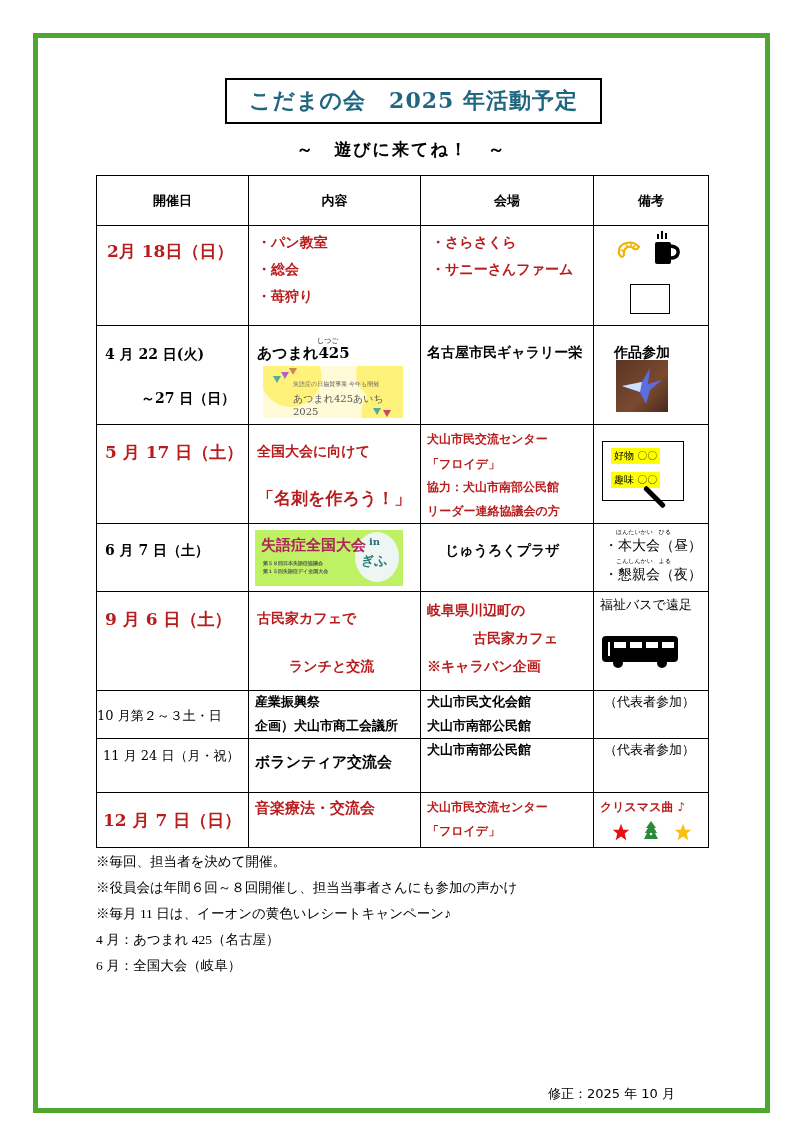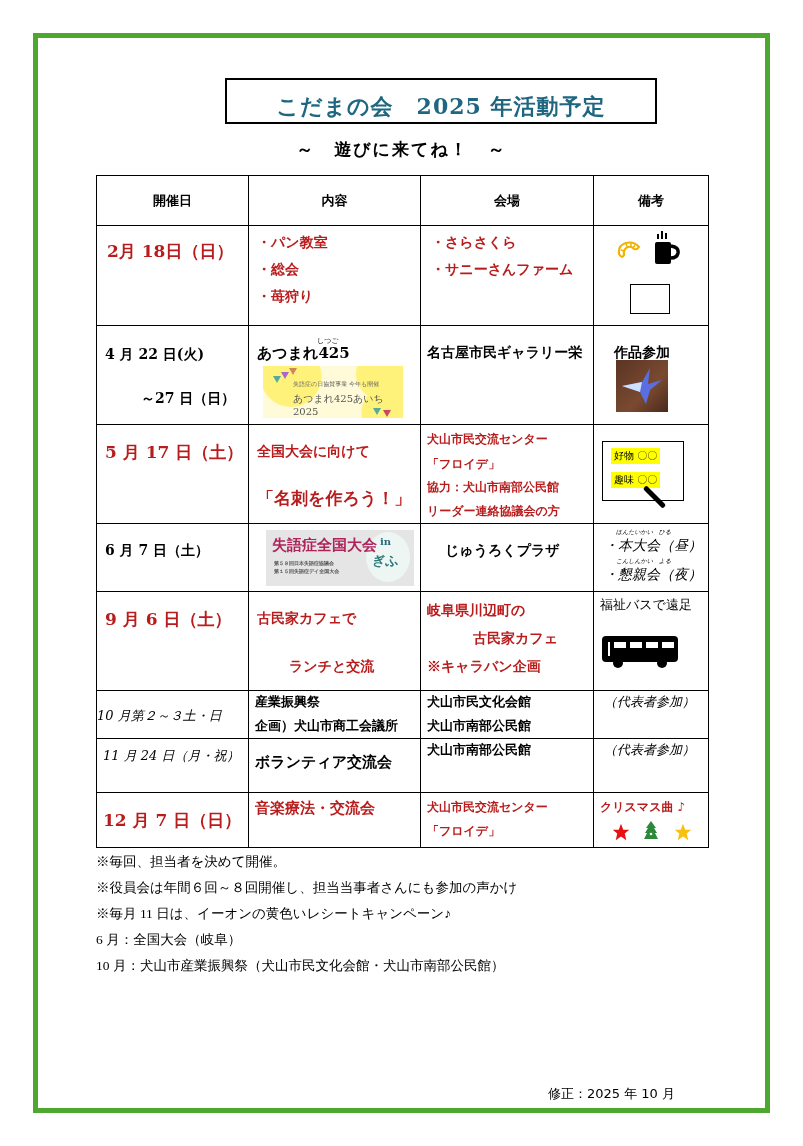--- a/index.html
+++ b/index.html
@@ -5,43 +5,43 @@
     * { box-sizing: border-box; margin: 0; padding: 0; }
     html, body { width: 803px; height: 1146px; background: #ffffff; overflow: hidden; }
     body { position: relative; font-family: "DejaVu Serif", "Liberation Serif", serif; color: #000; }
 
     .page-frame {
       position: absolute; left: 33px; top: 33px; width: 737px; height: 1080px;
       border: 5px solid #4ea72e;
     }
 
     .title-box {
-      position: absolute; left: 225px; top: 78px; width: 432px; height: 46px;
-      border: 2px solid #000; display: flex; align-items: flex-end; justify-content: center;
+      position: absolute; left: 225px; top: 78px; width: 377px; height: 46px;
+      border: 2px solid #000; display: flex; align-items: center; justify-content: center;
       font-size: 22px; font-weight: bold; color: #1f6680; letter-spacing: 1px;
     }
     .subtitle {
       position: absolute; left: 0; width: 803px; top: 138px; text-align: center;
       font-size: 17px; font-weight: bold; letter-spacing: 2px;
     }
 
     table.schedule {
       position: absolute; left: 96px; top: 175px; width: 612px;
       border-collapse: collapse; table-layout: fixed;
     }
     table.schedule td, table.schedule th {
       border: 1.5px solid #000; vertical-align: top; padding: 0;
       font-size: 14px; font-weight: bold;
     }
     table.schedule th { height: 50px; vertical-align: middle; text-align: center; font-size: 13px; }
     .blue { color: #b91c1c; }
     .cell { position: relative; width: 100%; height: 100%; }
     .ab { position: absolute; white-space: nowrap; }
     .date-big { font-size: 17px; }
-    .normal { font-weight: normal; font-style: italic; }
+    .normal { font-weight: normal; }
     .small { font-size: 13px; }
 
     
     .croissant { position: absolute; width: 26px; height: 22px; }
     .mug { position: absolute; }
     .empty-box { position: absolute; width: 40px; height: 30px; border: 1.5px solid #000; }
     .img-atsumare {
       position: absolute; left: 14px; top: 40px; width: 140px; height: 52px;
       background: radial-gradient(circle at 20% 20%, #fff27a 0 25%, transparent 26%),
                   radial-gradient(circle at 85% 15%, #fff27a 0 20%, transparent 21%),
@@ -57,21 +57,21 @@
       position: absolute; left: 22px; top: 34px; width: 52px; height: 52px;
       background: linear-gradient(135deg, #5a3424, #7a4a30 60%, #4a2a1c);
     }
     .img-origami svg { position: absolute; left: 0; top: 0; }
 
     .card { position: absolute; left: 8px; top: 16px; width: 82px; height: 60px; border: 1.5px solid #000; background:#fff; }
     .card .hl { position: absolute; left: 8px; background: #ffff00; font-size: 10px; font-weight: normal; padding: 1px 3px; color:#000; white-space: nowrap; }
     .pen { position: absolute; left: 58px; top: 58px; width: 5px; height: 28px; background: #000; transform: rotate(-45deg); border-radius: 2px; }
 
     .img-taikai {
-      position: absolute; left: 17px; top: 6px; width: 148px; height: 56px; background: #e5e5e5; overflow: hidden; text-decoration: underline;
+      position: absolute; left: 6px; top: 6px; width: 148px; height: 56px; background: #bef264; overflow: hidden; text-decoration: underline;
     }
     .img-taikai .t1 { position: absolute; left: 6px; top: 6px; font-size: 15px; font-weight: bold; color: #b0225a; white-space: nowrap; }
     .img-taikai .t2 { position: absolute; left: 8px; top: 30px; font-size: 5px; color: #555; white-space: nowrap; }
     .img-taikai .t3 { position: absolute; left: 8px; top: 38px; font-size: 5px; color: #555; white-space: nowrap; }
     .img-taikai .circ { position: absolute; left: 100px; top: 2px; width: 44px; height: 50px; border-radius: 50%; background: #eef6f3; }
     .img-taikai .in { position: absolute; left: 114px; top: 6px; font-size: 10px; color: #2a6a7a; }
     .img-taikai .gifu { position: absolute; left: 106px; top: 22px; font-size: 13px; color: #2a7a7a; font-weight: bold; }
 
     .notes { position: absolute; left: 96px; top: 849px; font-size: 13.5px; line-height: 26px; font-family: Liberation Serif, serif; font-weight: normal; }
     .notes div { white-space: nowrap; }
@@ -362,17 +362,17 @@
     </div>
         </td>
   </tr>
 </tbody>
   </table>
 
 <div class="notes">
   <div>※毎回、担当者を決めて開催。</div>
   <div>※役員会は年間６回～８回開催し、担当当事者さんにも参加の声かけ</div>
   <div>※毎月 11 日は、イーオンの黄色いレシートキャンペーン♪</div>
+  <div>4 月：あつまれ 425（名古屋）</div>
   <div>6 月：全国大会（岐阜）</div>
-  <div>10 月：犬山市産業振興祭（犬山市民文化会館・犬山市南部公民館）</div>
 </div>
 
 <div class="revision">修正：2025 年 10 月</div>
 
 </body></html>

